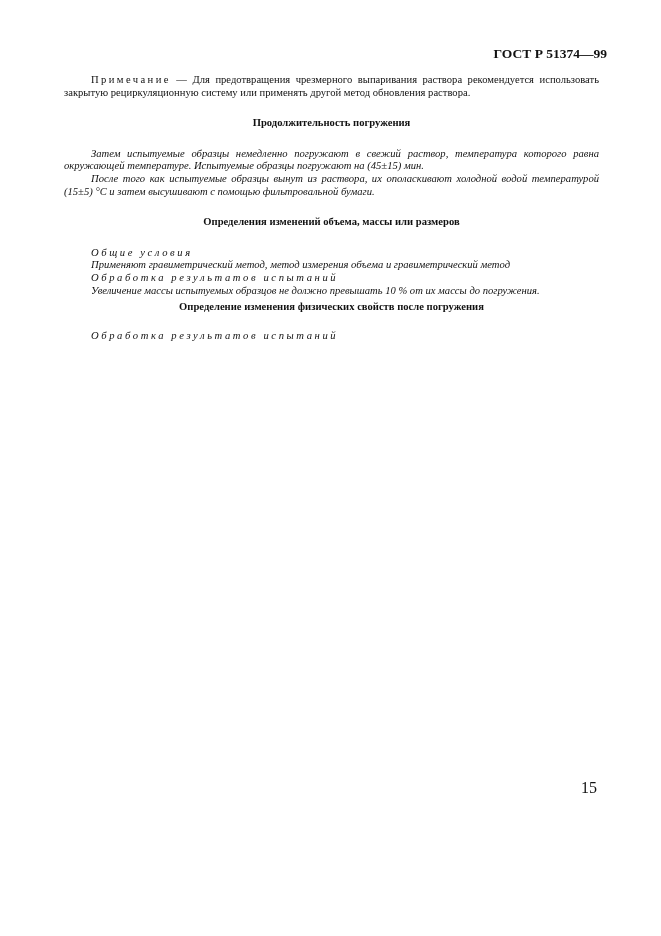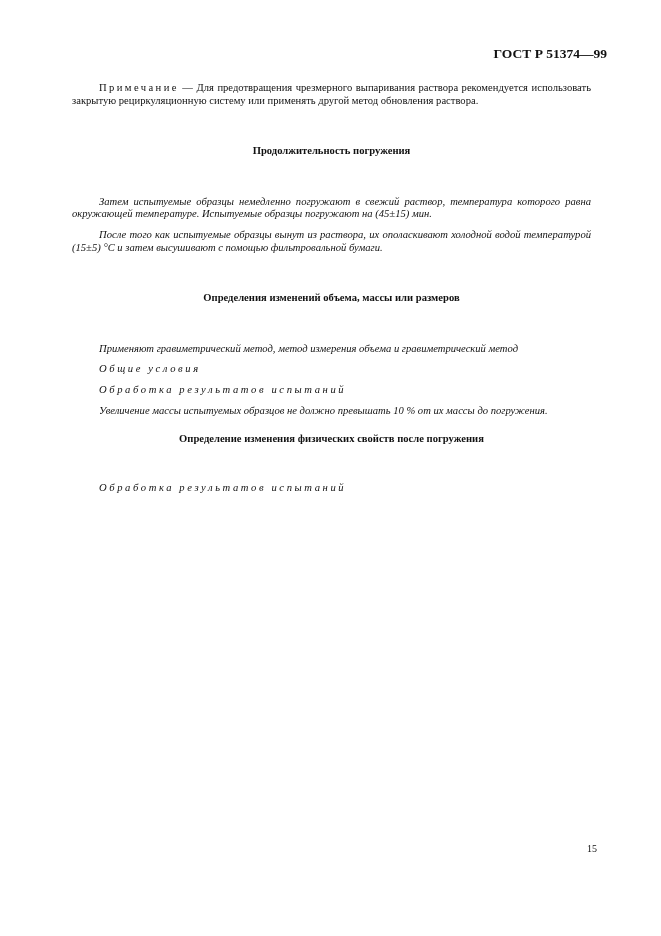--- a/index.html
+++ b/index.html
@@ -8,33 +8,33 @@
       font-family: "Liberation Serif", serif; color: #111;
     }
     .header {
       position: absolute; top: 46px; right: 54px;
       font-weight: bold; font-size: 13.5px;
     }
     .content {
       position: absolute; left: 64px; top: 74px; width: 535px;
       font-size: 10.6px; line-height: 12.6px;
     }
-    p { margin: 8px; text-align: justify; }
+    p { margin: 0; text-align: justify; }
     .indent { text-indent: 27px; }
     .it { font-style: italic; }
     .spaced { letter-spacing: 2.6px; }
     .note-label { letter-spacing: 2.4px; }
     h3 {
-      margin: 16px; text-align: center; font-weight: bold; font-size: 10.6px;
+      margin: 4px; text-align: center; font-weight: bold; font-size: 10.6px;
     }
     .gap1 { height: 12px; }
     .gap2 { height: 14px; }
     sup { font-size: 7px; vertical-align: 4px; line-height: 0; }
     .page-num {
-      position: absolute; top: 843px; right: 64px; font-size: 10px;
+      position: absolute; top: 779px; right: 64px; font-size: 16px;
     }
   </style>
 </head>
 <body>
 
 <div class="header">ГОСТ Р 51374—99</div>
 
 <div class="content">
   <p class="indent"><span class="note-label">Примечание</span><span> — Для предотвращения чрезмерного выпаривания раствора рекомендуется использовать закрытую рециркуляционную систему или применять другой метод обновления раствора.</span></p>
 
@@ -42,22 +42,22 @@
   <h3>Продолжительность погружения</h3>
   <div class="gap2"></div>
 
   <p class="indent it">Затем испытуемые образцы немедленно погружают в свежий раствор, температура которого равна окружающей температуре. Испытуемые образцы погружают на (45±15) мин.</p>
   <p class="indent it">После того как испытуемые образцы вынут из раствора, их ополаскивают холодной водой температурой (15±5) °С и затем высушивают с помощью фильтровальной бумаги.</p>
 
   <div class="gap2"></div>
   <h3>Определения изменений объема, массы или размеров</h3>
   <div class="gap2"></div>
 
+  <p class="indent it spaced">Общие условия</p>
   <p class="indent it">Применяют гравиметрический метод, метод измерения объема и гравиметрический метод</p>
-  <p class="indent it spaced">Общие условия</p>
   <p class="indent it spaced">Обработка результатов испытаний</p>
   <p class="indent it">Увеличение массы испытуемых образцов не должно превышать 10 % от их массы до погружения.</p>
   <h3>Определение изменения физических свойств после погружения</h3>
 
   <div class="gap1"></div>
   <p class="indent it spaced">Обработка результатов испытаний</p>
 </div>
 
 <div class="page-num">15</div>
 

